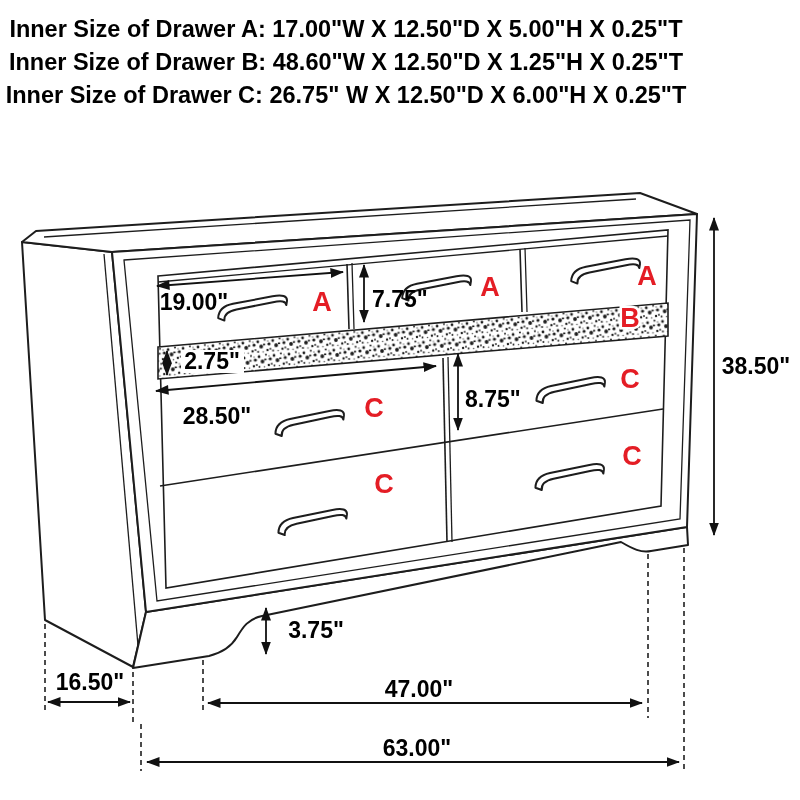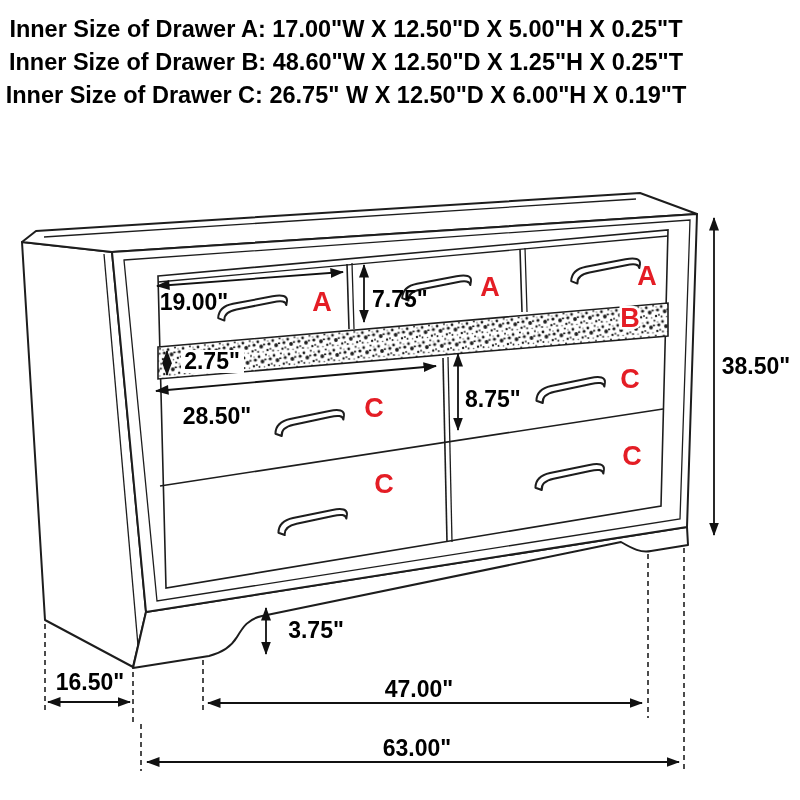--- a/index.html
+++ b/index.html
@@ -19,21 +19,21 @@
   .ah{fill:#111;}
 </style>
 </head>
 <body>
 
 <div class="canvas">
 
   <div class="spec-header">
     <div>Inner Size of Drawer A: 17.00"W X 12.50"D X 5.00"H X 0.25"T</div>
     <div>Inner Size of Drawer B: 48.60"W X 12.50"D X 1.25"H X 0.25"T</div>
-    <div>Inner Size of Drawer C: 26.75" W X 12.50"D X 6.00"H X 0.19"T</div>
+    <div>Inner Size of Drawer C: 26.75" W X 12.50"D X 6.00"H X 0.25"T</div>
   </div>
 
   <svg class="diagram-svg" width="800" height="800" viewBox="0 0 800 800">
     <defs>
       <pattern id="sparkle" width="15" height="15" patternUnits="userSpaceOnUse" patternTransform="rotate(-5)">
         <circle cx="2" cy="3" r="1.4" fill="#1d1d1d"></circle>
         <circle cx="9" cy="1.5" r="1" fill="#1d1d1d"></circle>
         <circle cx="13" cy="6" r="1.6" fill="#1d1d1d"></circle>
         <circle cx="5" cy="8" r="1.9" fill="#1d1d1d"></circle>
         <circle cx="11" cy="12" r="1.2" fill="#1d1d1d"></circle>

